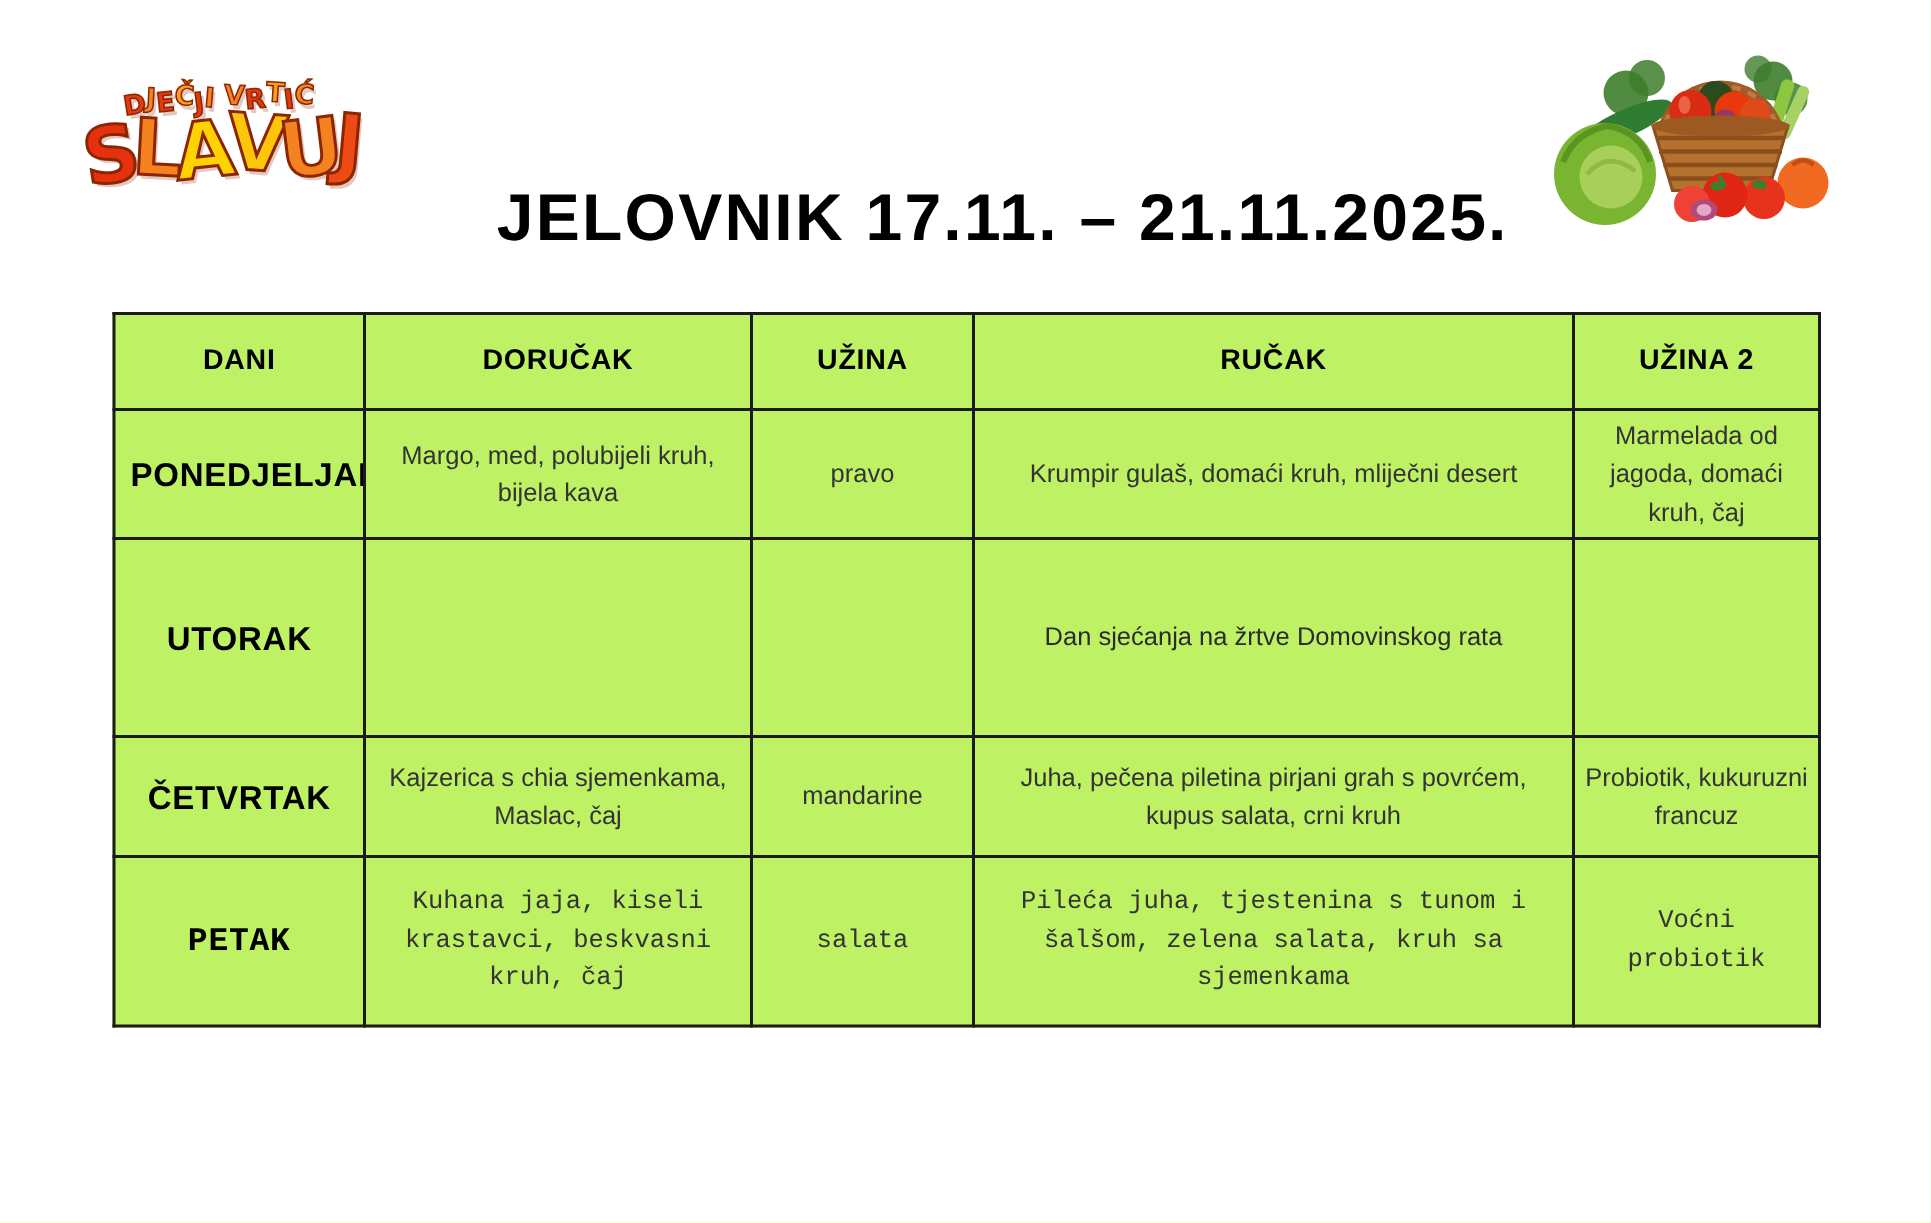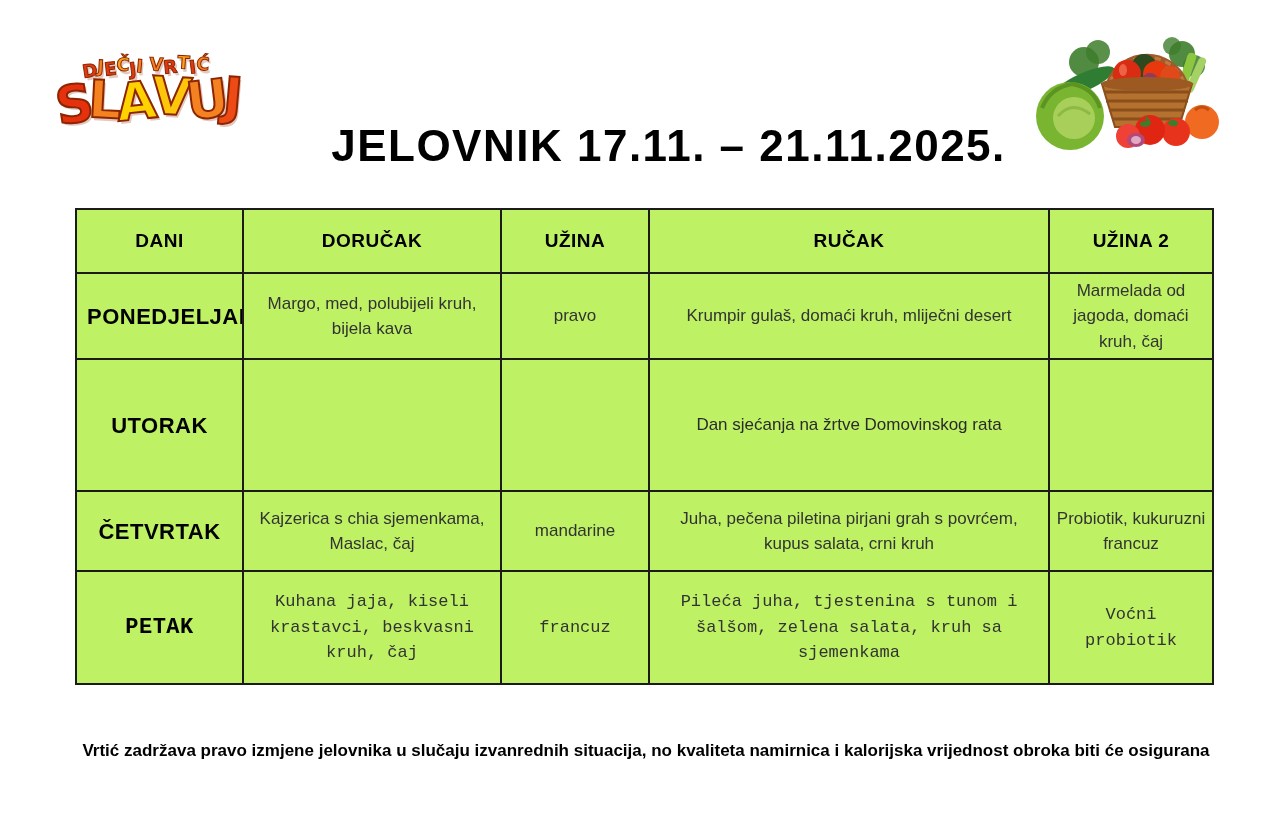--- a/index.html
+++ b/index.html
@@ -176,22 +176,21 @@
     <tr class="r4">
       <td class="day">ČETVRTAK</td>
       <td>Kajzerica s chia sjemenkama, Maslac, čaj</td>
       <td>mandarine</td>
       <td>Juha, pečena piletina pirjani grah s povrćem, kupus salata, crni kruh</td>
       <td class="uzina2">Probiotik, kukuruzni francuz</td>
     </tr>
     <tr class="r5">
       <td class="day">PETAK</td>
       <td>Kuhana jaja, kiseli krastavci, beskvasni kruh, čaj</td>
-      <td>francuz</td>
+      <td>salata</td>
       <td>Pileća juha, tjestenina s tunom i šalšom, zelena salata, kruh sa sjemenkama</td>
       <td class="uzina2">Voćni probiotik</td>
     </tr>
   </tbody>
     </table>
 
-  <div class="footer-note">Vrtić zadržava pravo izmjene jelovnika u slučaju izvanrednih situacija, no kvaliteta namirnica i kalorijska vrijednost obroka biti će osigurana</div>
 
 </div>
 
 </body></html>

